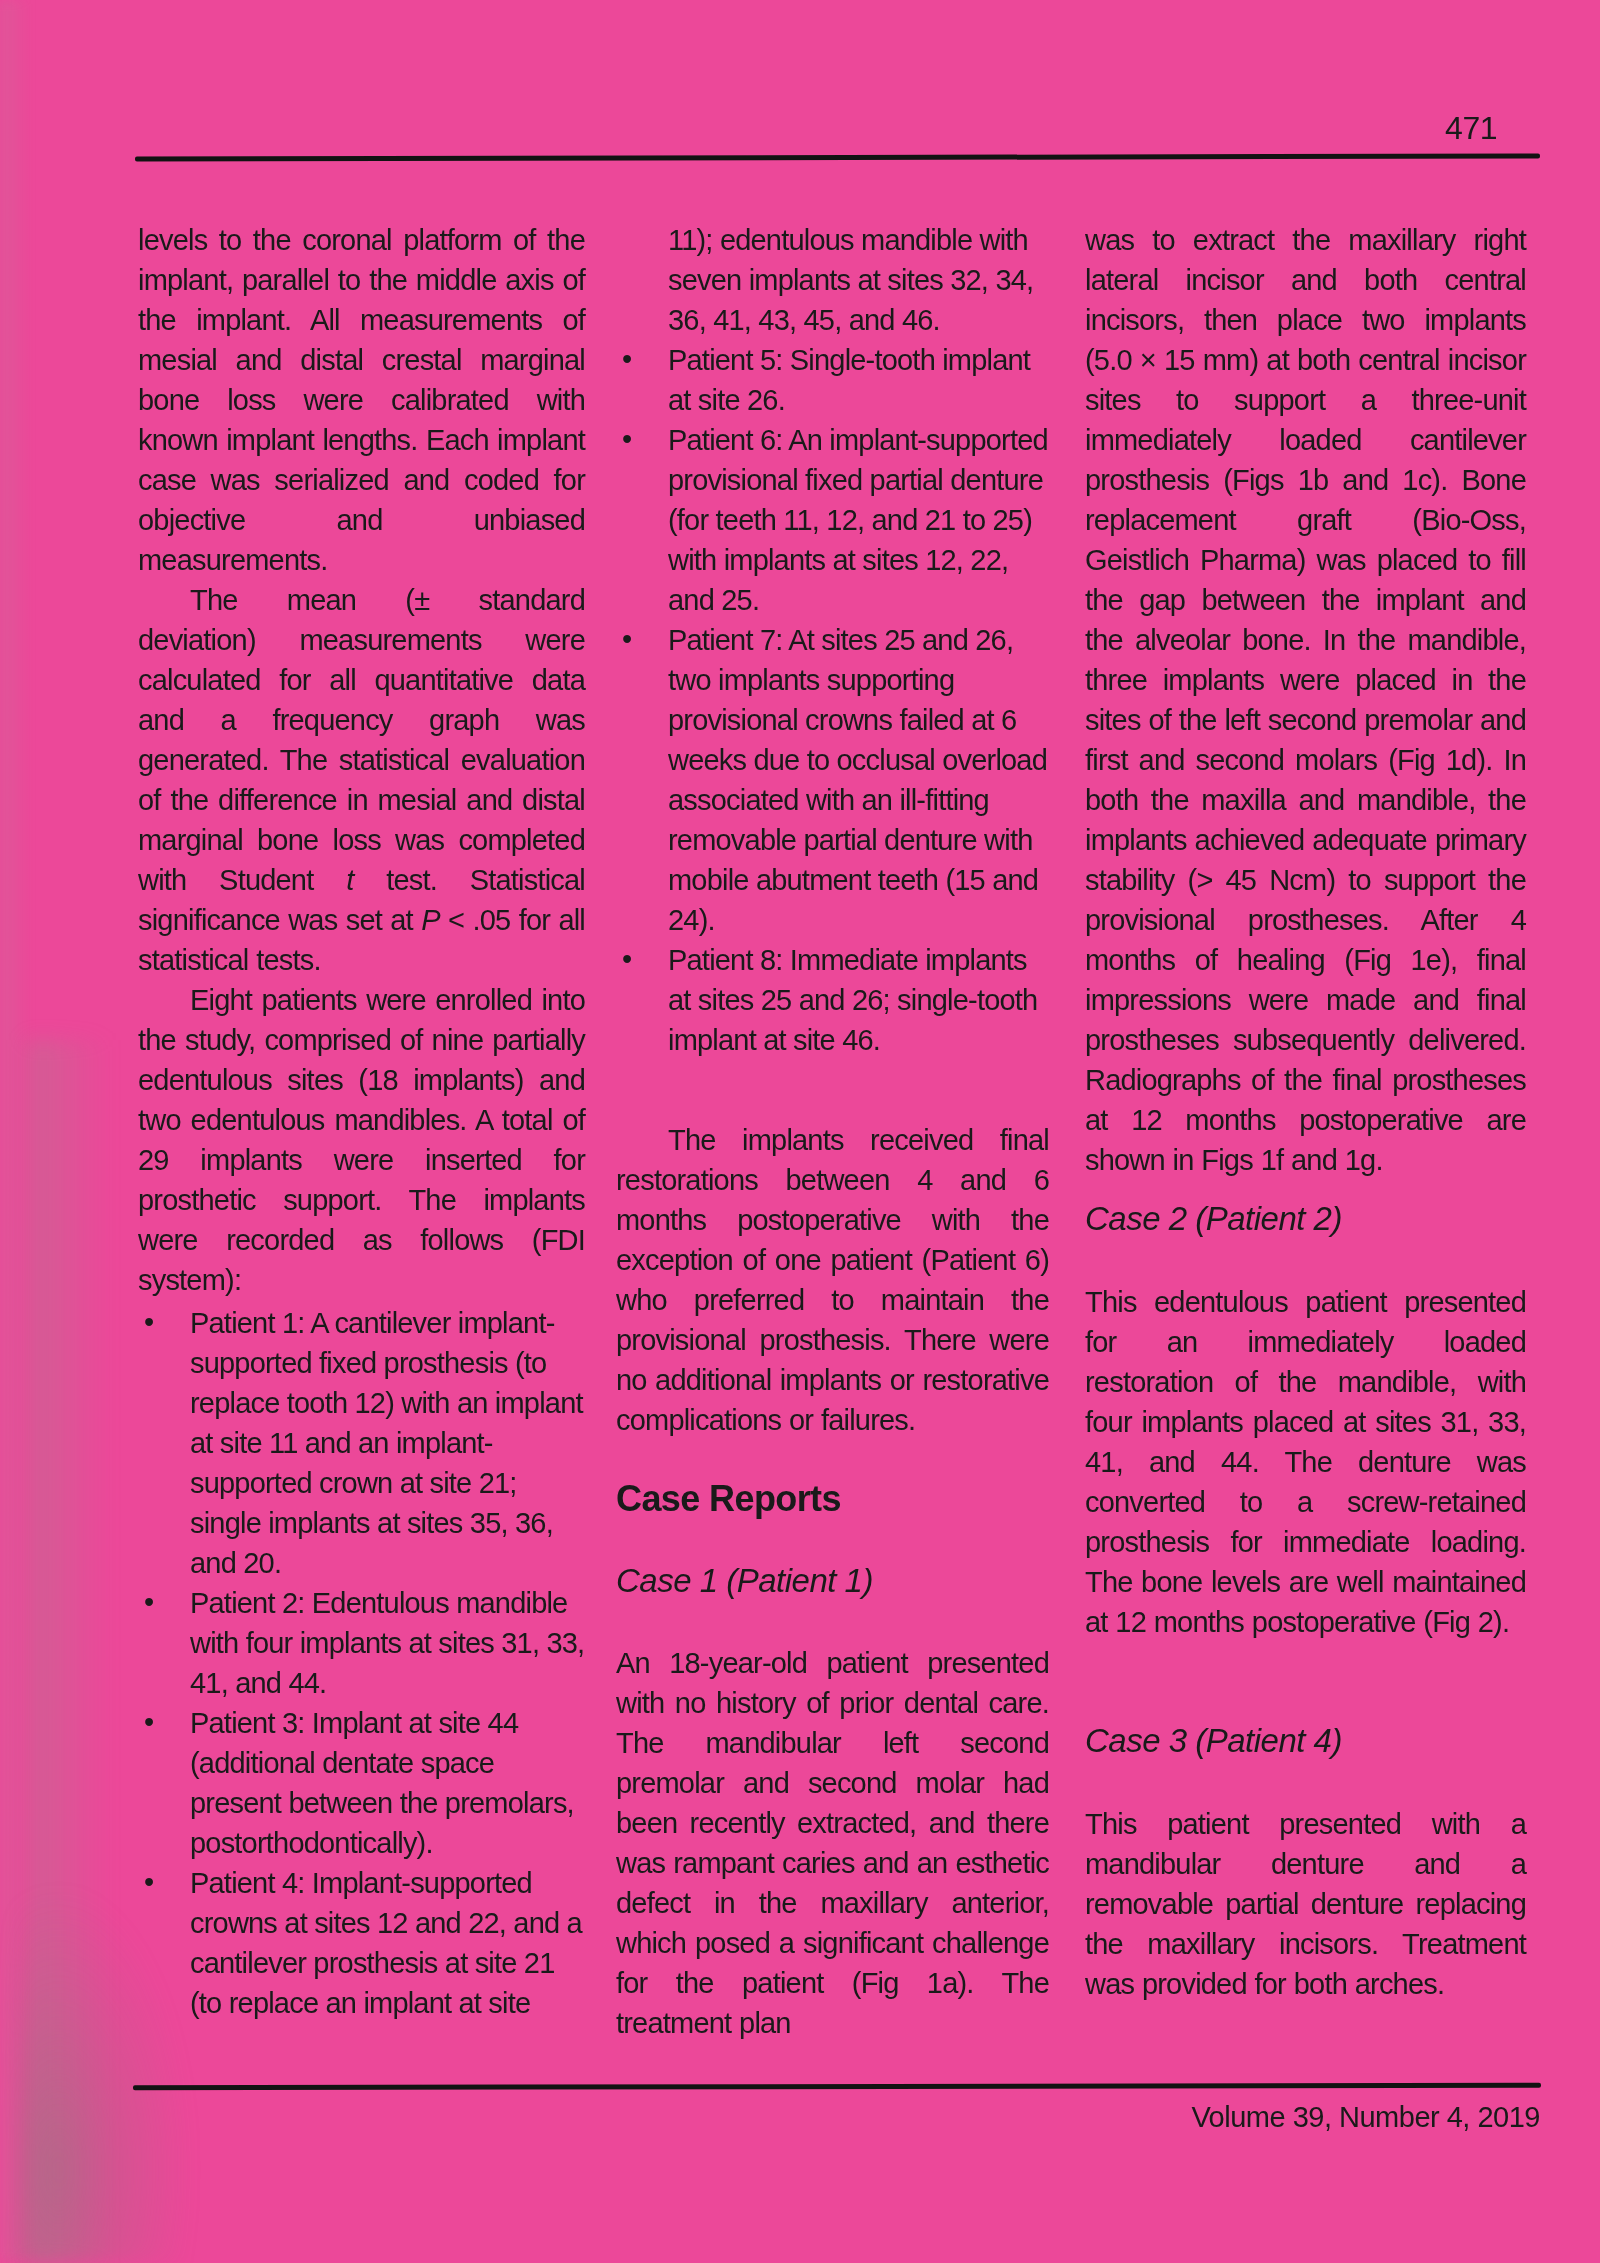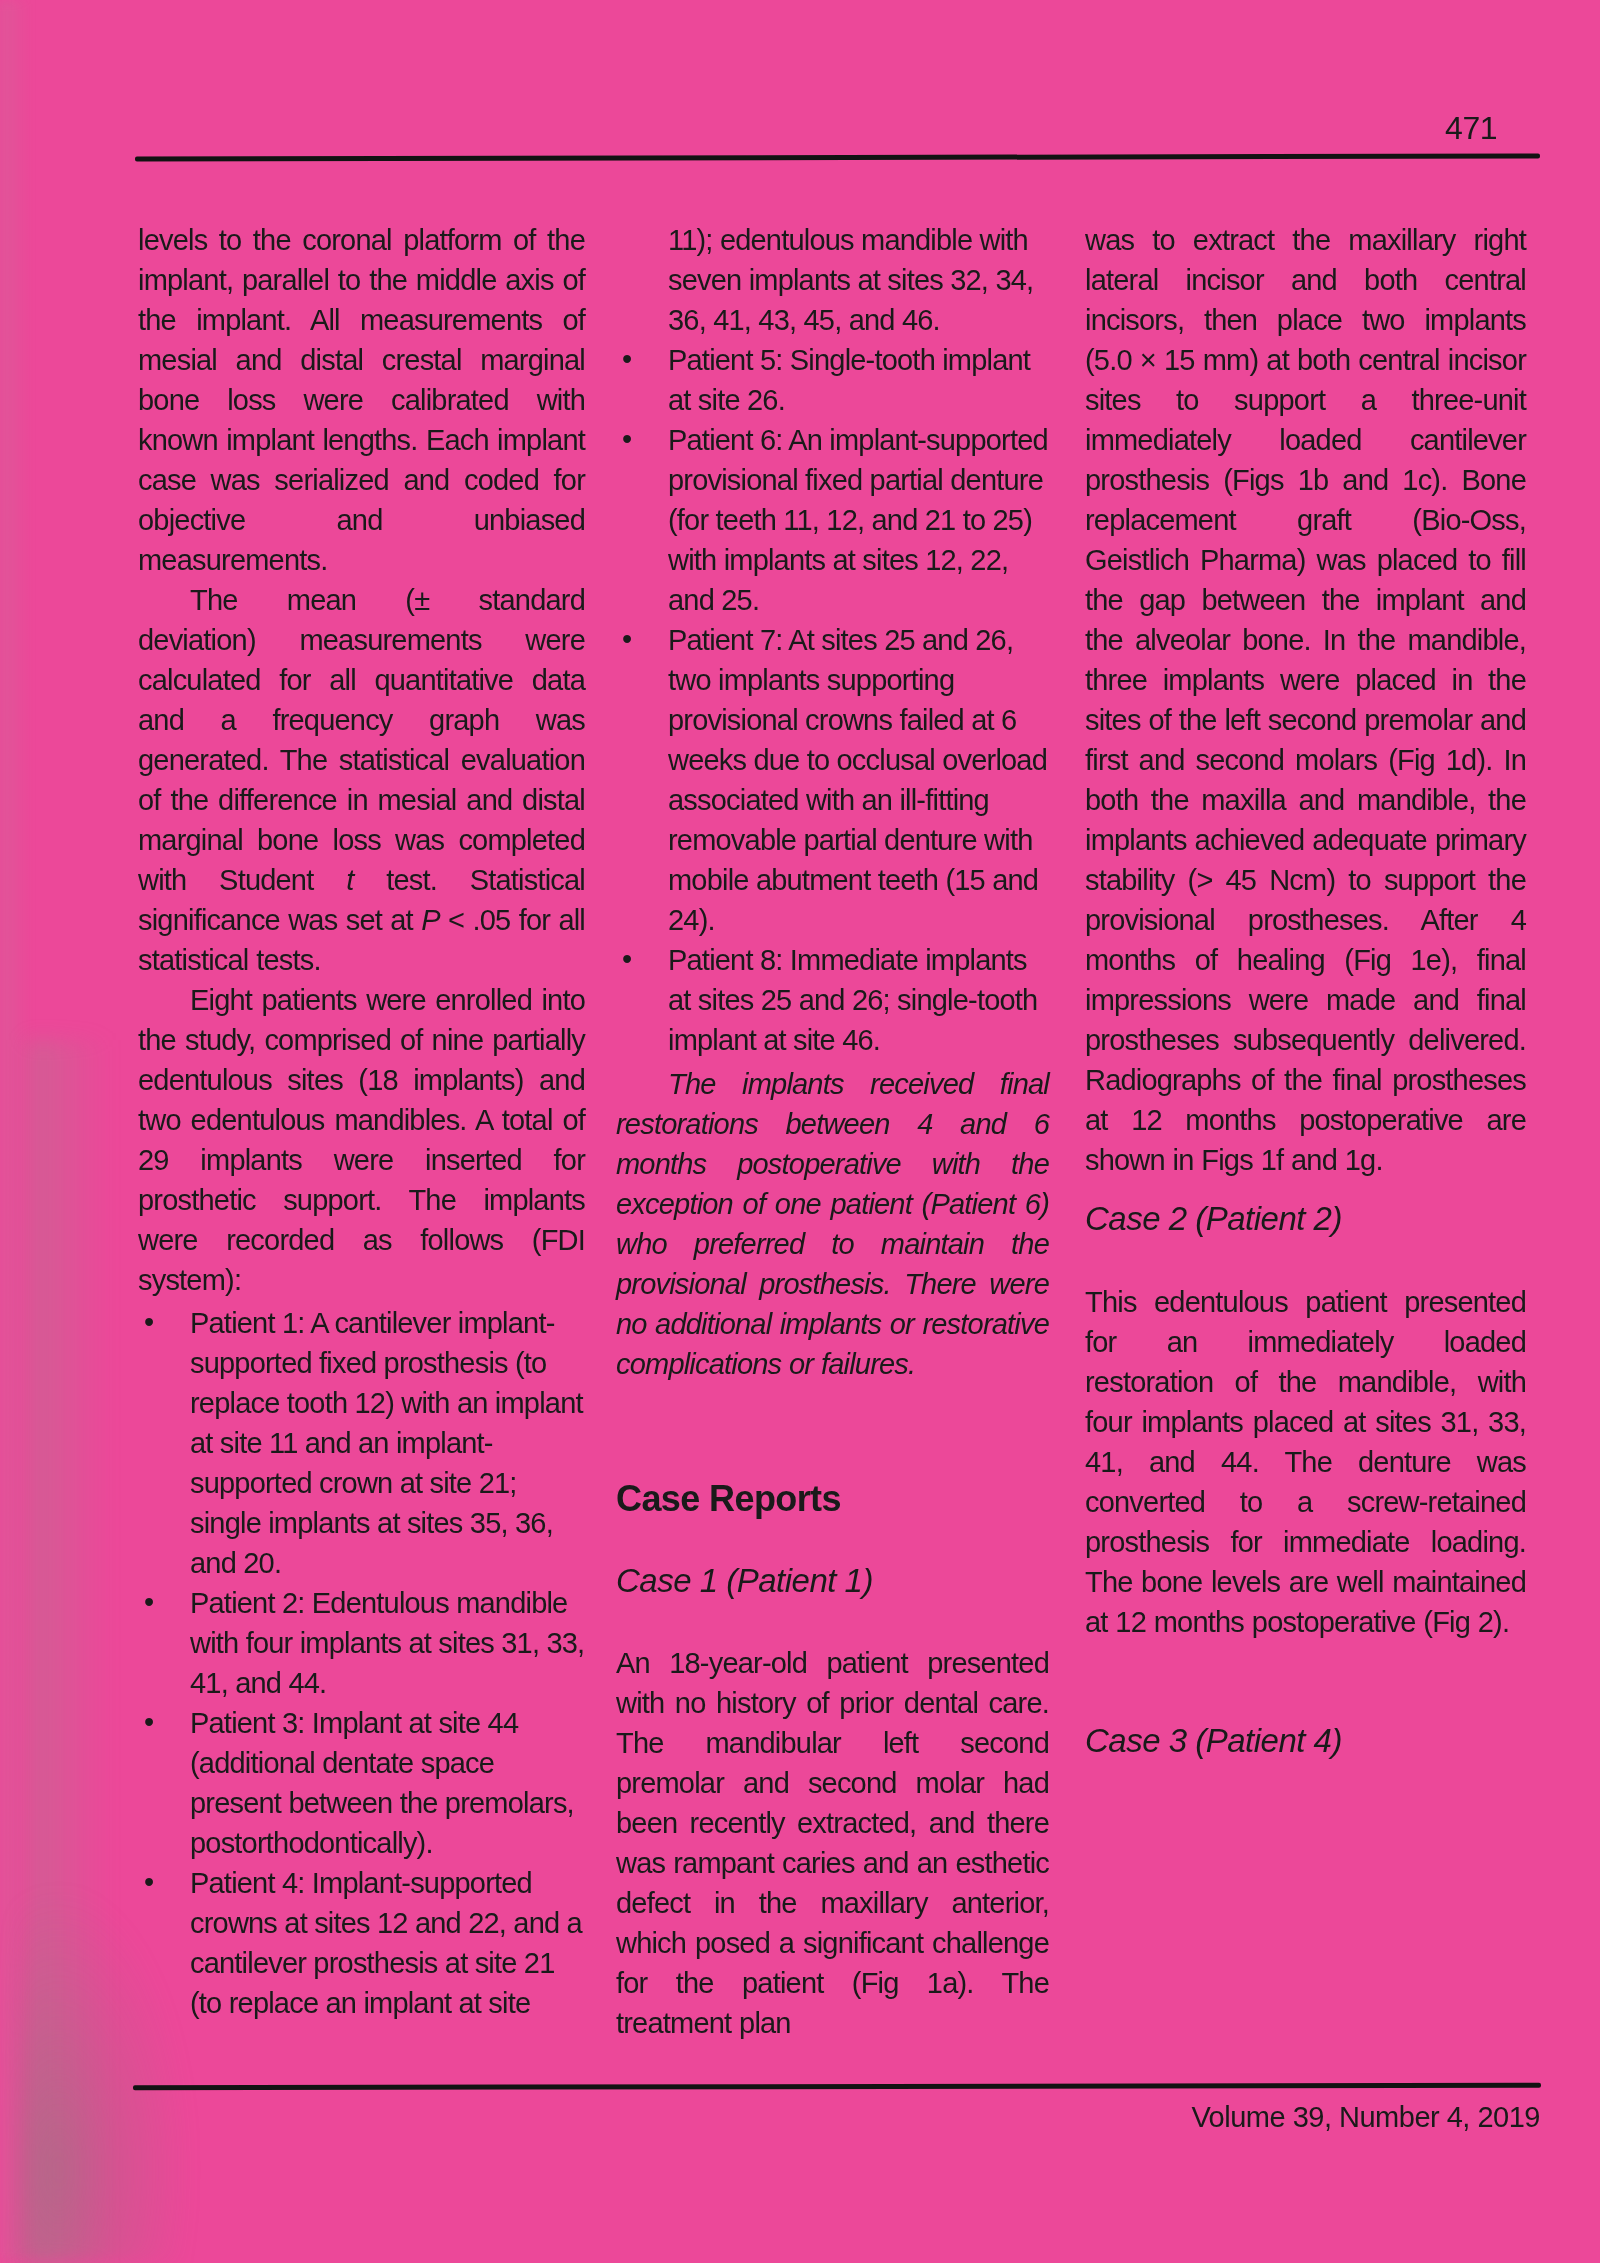--- a/index.html
+++ b/index.html
@@ -87,38 +87,41 @@
     <div class="bullet-item">
       <span class="marker">•</span>
       <span>Patient 7: At sites 25 and 26, two implants supporting provisional crowns failed at 6 weeks due to occlusal overload associated with an ill-fitting removable partial denture with mobile abutment teeth (15 and 24).</span>
     </div>
     <div class="bullet-item">
       <span class="marker">•</span>
       <span>Patient 8: Immediate implants at sites 25 and 26; single-tooth implant at site 46.</span>
     </div>
   </div>
 
-  <div class="abs" style="left:616px;top:1064px;width:433px;font-style:italic;">
+  <div class="abs" style="left:616px;top:1120px;width:433px;">
     <p class="para just indent">The implants received final restorations between 4 and 6 months postoperative with the exception of one patient (Patient 6) who preferred to maintain the provisional prosthesis. There were no additional implants or restorative complications or failures.</p>
   </div>
 
   <div class="h-bold" style="left:616px;top:1478px;">Case Reports</div>
   <div class="h-it" style="left:616px;top:1562px;">Case 1 (Patient 1)</div>
 
   <div class="abs" style="left:616px;top:1643px;width:433px;">
     <p class="para just">An 18-year-old patient presented with no history of prior dental care. The mandibular left second premolar and second molar had been recently extracted, and there was rampant caries and an esthetic defect in the maxillary anterior, which posed a significant challenge for the patient (Fig 1a). The treatment plan</p>
   </div>
 
   <div class="abs" style="left:1085px;top:220px;width:441px;">
     <p class="para just">was to extract the maxillary right lateral incisor and both central incisors, then place two implants (5.0 × 15 mm) at both central incisor sites to support a three-unit immediately loaded cantilever prosthesis (Figs 1b and 1c). Bone replacement graft (Bio-Oss, Geistlich Pharma) was placed to fill the gap between the implant and the alveolar bone. In the mandible, three implants were placed in the sites of the left second premolar and first and second molars (Fig 1d). In both the maxilla and mandible, the implants achieved adequate primary stability (&gt; 45 Ncm) to support the provisional prostheses. After 4 months of healing (Fig 1e), final impressions were made and final prostheses subsequently delivered. Radiographs of the final prostheses at 12 months postoperative are shown in Figs 1f and 1g.</p>
   </div>
 
   <div class="h-it" style="left:1085px;top:1200px;">Case 2 (Patient 2)</div>
   <div class="abs" style="left:1085px;top:1282px;width:441px;">
     <p class="para just">This edentulous patient presented for an immediately loaded restoration of the mandible, with four implants placed at sites 31, 33, 41, and 44. The denture was converted to a screw-retained prosthesis for immediate loading. The bone levels are well maintained at 12 months postoperative (Fig 2).</p>
   </div>
 
   <div class="h-it" style="left:1085px;top:1722px;font-style:italic;">Case 3 (Patient 4)</div>
+  <div class="abs" style="left:1085px;top:1804px;width:441px;">
+    <p class="para just">This patient presented with a mandibular denture and a removable partial denture replacing the maxillary incisors. Treatment was provided for both arches.</p>
+  </div>
 
   <div class="rule rule-bottom"></div>
   <div class="footer-text">Volume 39, Number 4, 2019</div>
 
 </div>
 
 </body></html>

